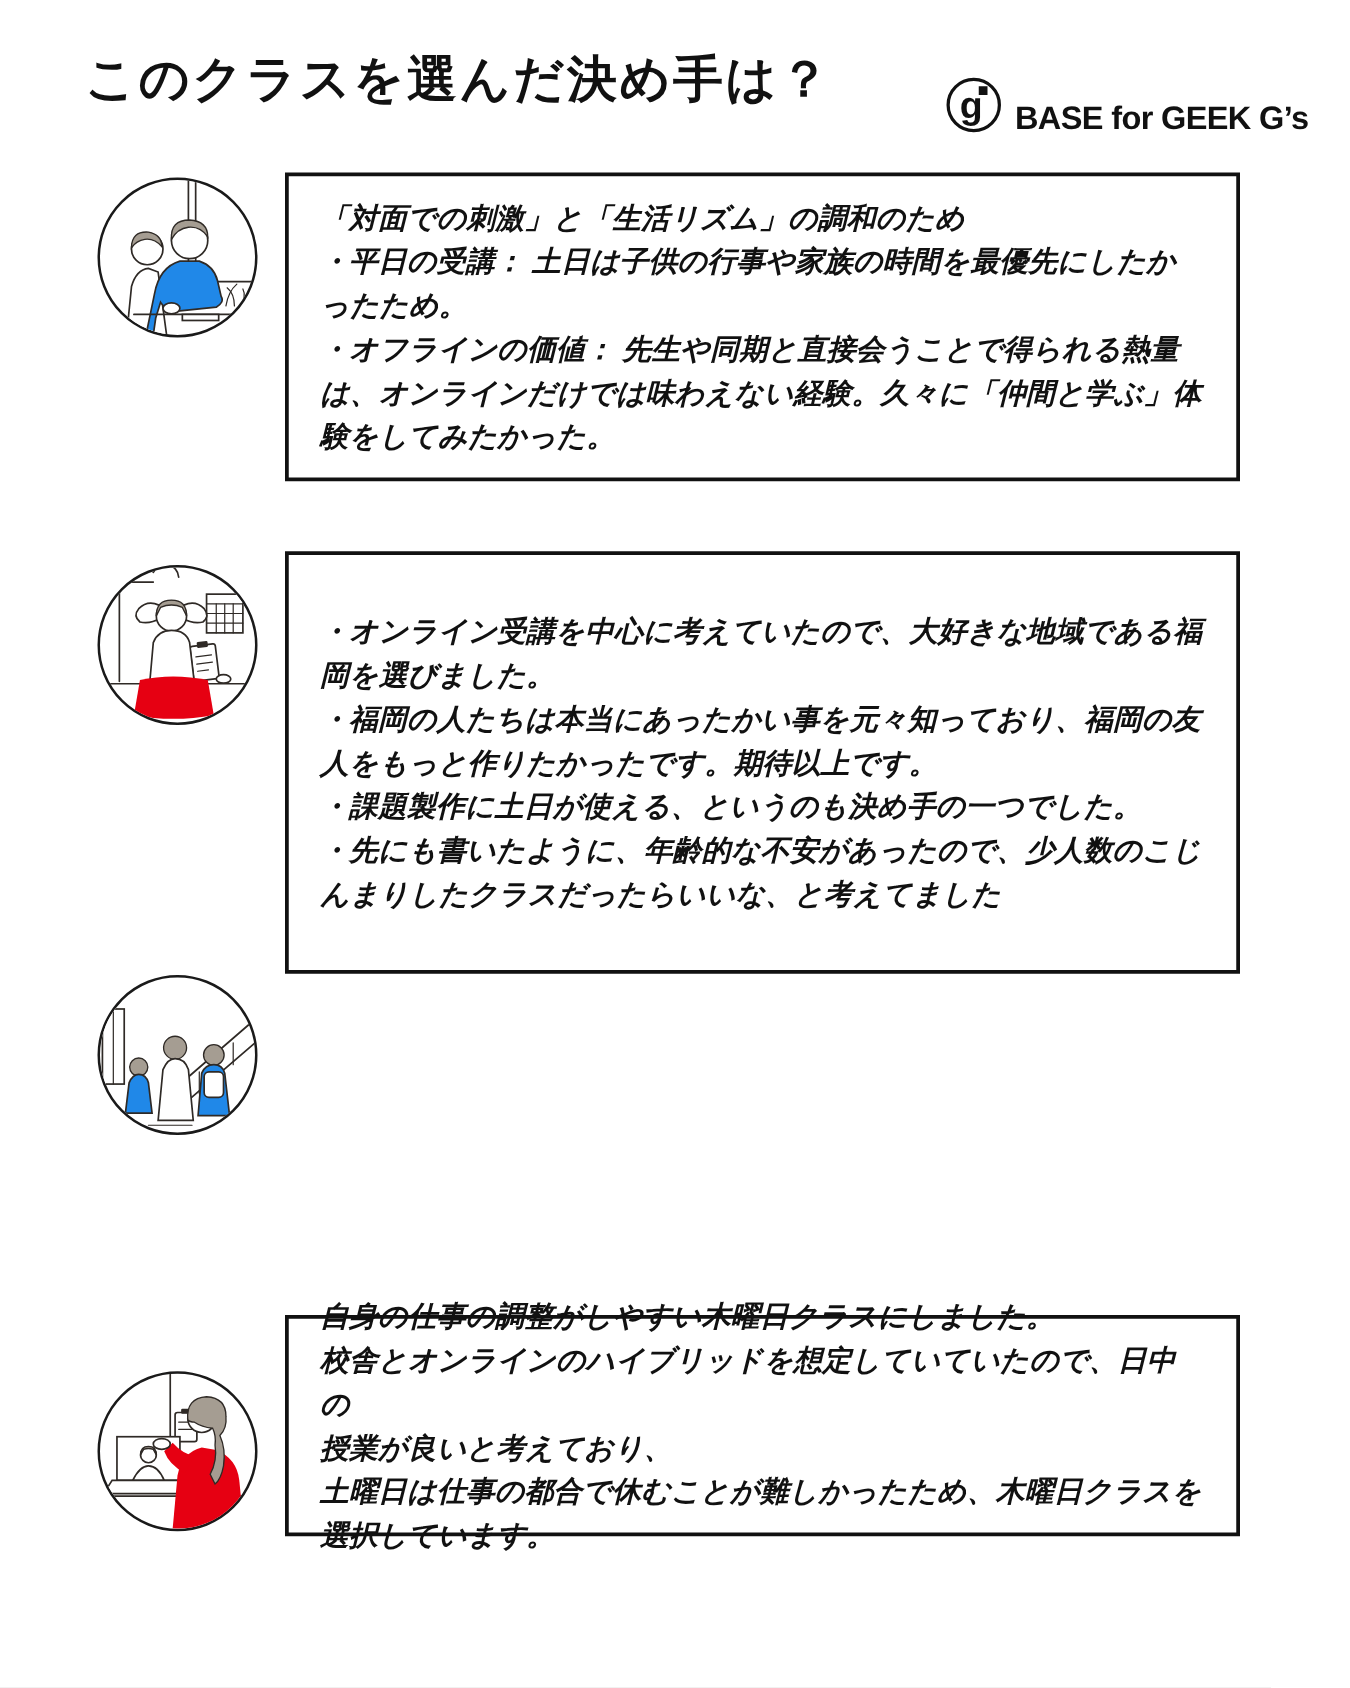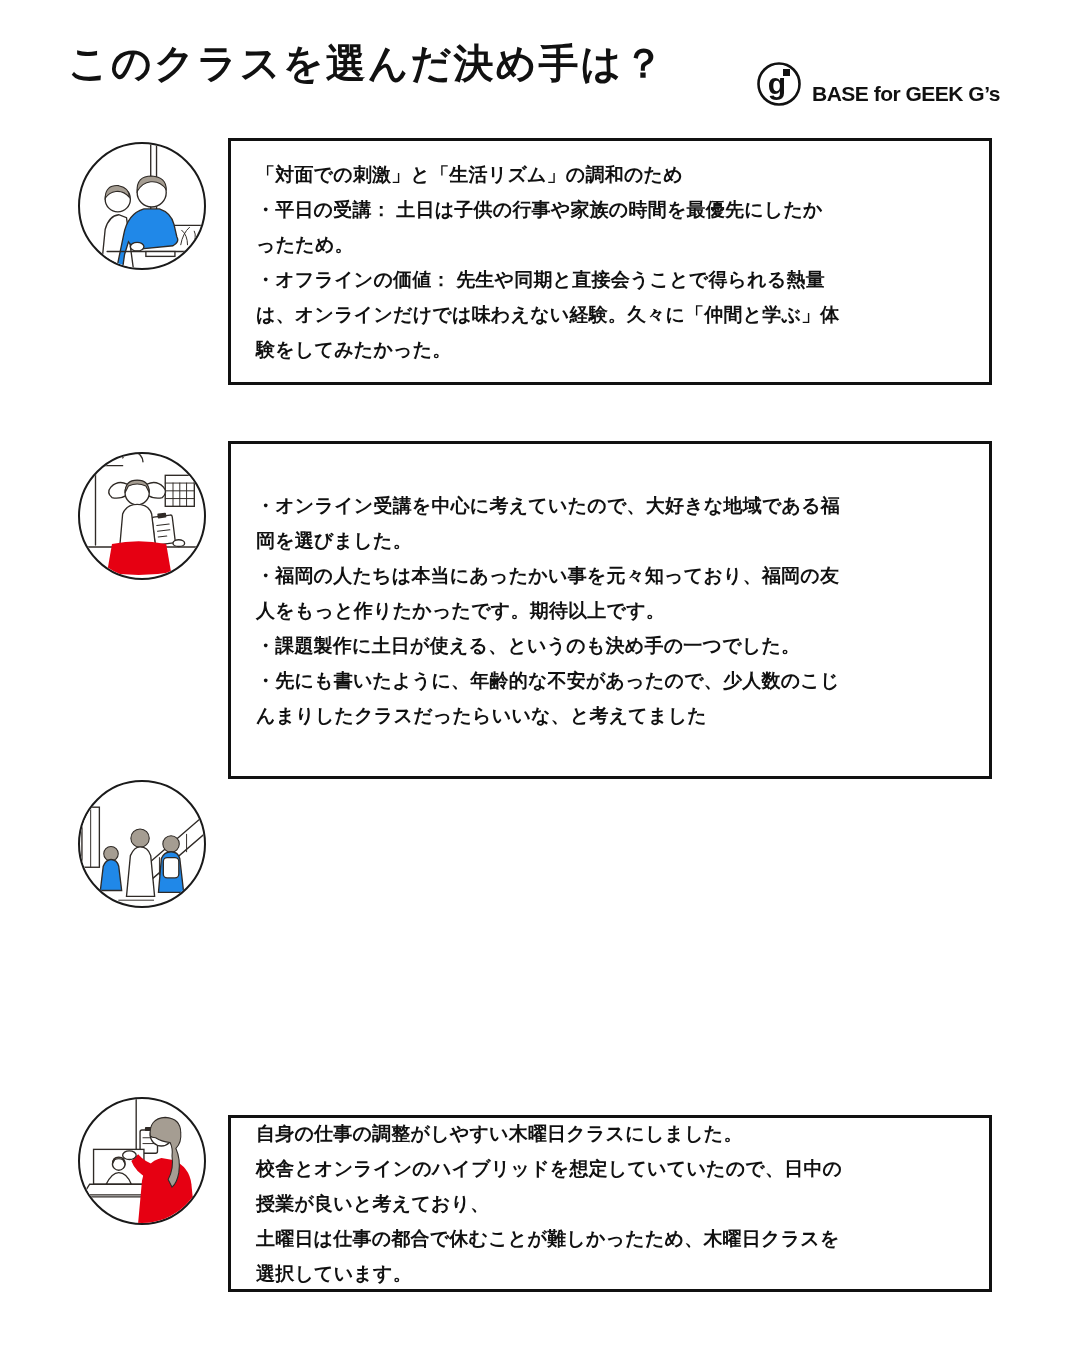--- a/index.html
+++ b/index.html
@@ -18,39 +18,39 @@
     margin:0 auto;overflow:hidden;
   }
   .page-title{
     position:absolute;left:68px;top:36px;
     font-size:40px;font-weight:700;letter-spacing:2px;color:var(--ink);
   }
   .brand{
     position:absolute;left:756px;top:60px;height:48px;
     display:flex;align-items:center;gap:10px;
   }
-  .brand-name{font-size:21px;font-weight:800;letter-spacing:-0.5px;white-space:nowrap;margin-top:20px;}
+  .brand-name{font-size:26px;font-weight:800;letter-spacing:-0.5px;white-space:nowrap;margin-top:20px;}
   .portrait{
     position:absolute;width:128px;height:128px;border-radius:50%;
     border:2px solid #1a1a1a;background:#fff;overflow:hidden;
   }
   .portrait svg{display:block;width:100%;height:100%;}
   .speech-box{
     position:absolute;left:228px;width:764px;
     border:3px solid var(--ink);background:#fff;
     display:flex;align-items:center;
   }
   .speech-text{
-    padding:0 25px;font-size:19px;font-weight:700;line-height:35px;
-    white-space:pre-line;letter-spacing:0.2px;
+    padding:0 25px;font-size:23px;font-weight:700;line-height:35px;
+    white-space:pre-line;letter-spacing:0.2px;font-style:italic;
   }
   .p1{left:78px;top:142px;} .b1{top:138px;height:247px;}
   .p2{left:78px;top:452px;} .b2{top:441px;height:338px;}
   .p3{left:78px;top:780px;} .b3{top:762px;height:273px;}
-  .p4{left:78px;top:1097px;}.b4{top:1115px;height:177px;}
+  .p4{left:78px;top:1097px;}.b4{top:1052px;height:177px;}
   
   .skin{fill:#ffffff;stroke:var(--line);stroke-width:1.4;}
   .hair{fill:var(--hair);stroke:var(--line);stroke-width:1.1;}
   .blue{fill:var(--accent-blue);stroke:var(--line);stroke-width:1.4;}
   .red{fill:var(--accent-red);stroke:none;}
   .stroke{stroke:var(--line);stroke-width:1.4;fill:none;stroke-linecap:round;}
   .thin{stroke-width:1;}
   .ink{fill:var(--line);}
 </style>
 </head>

